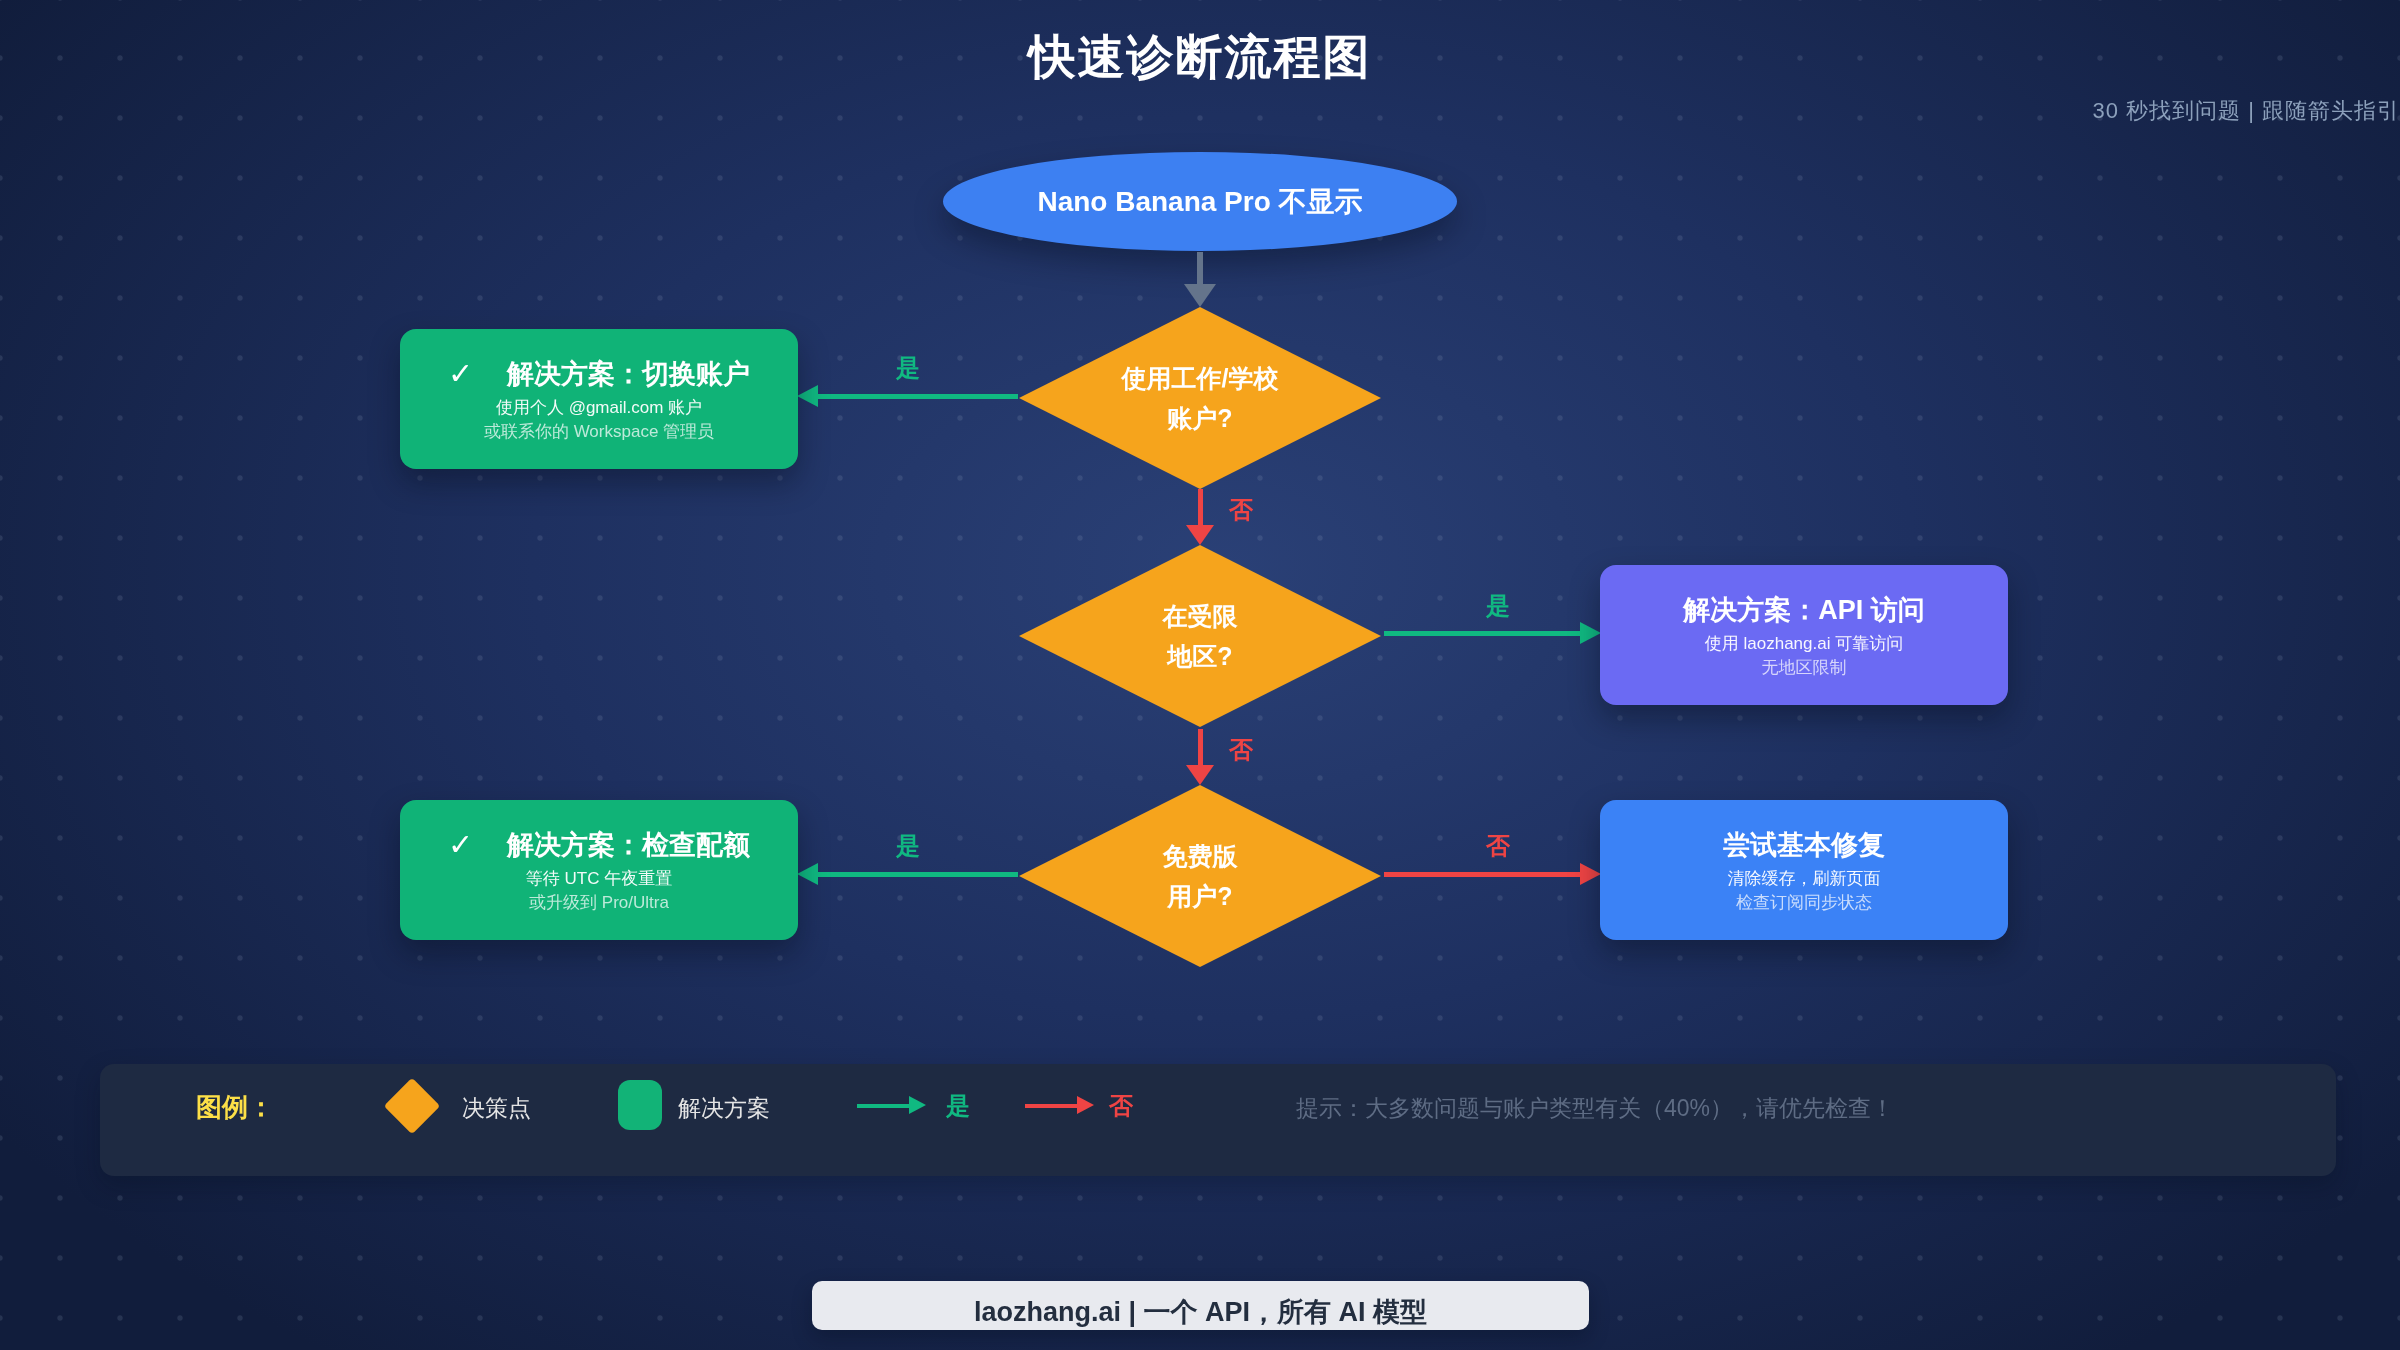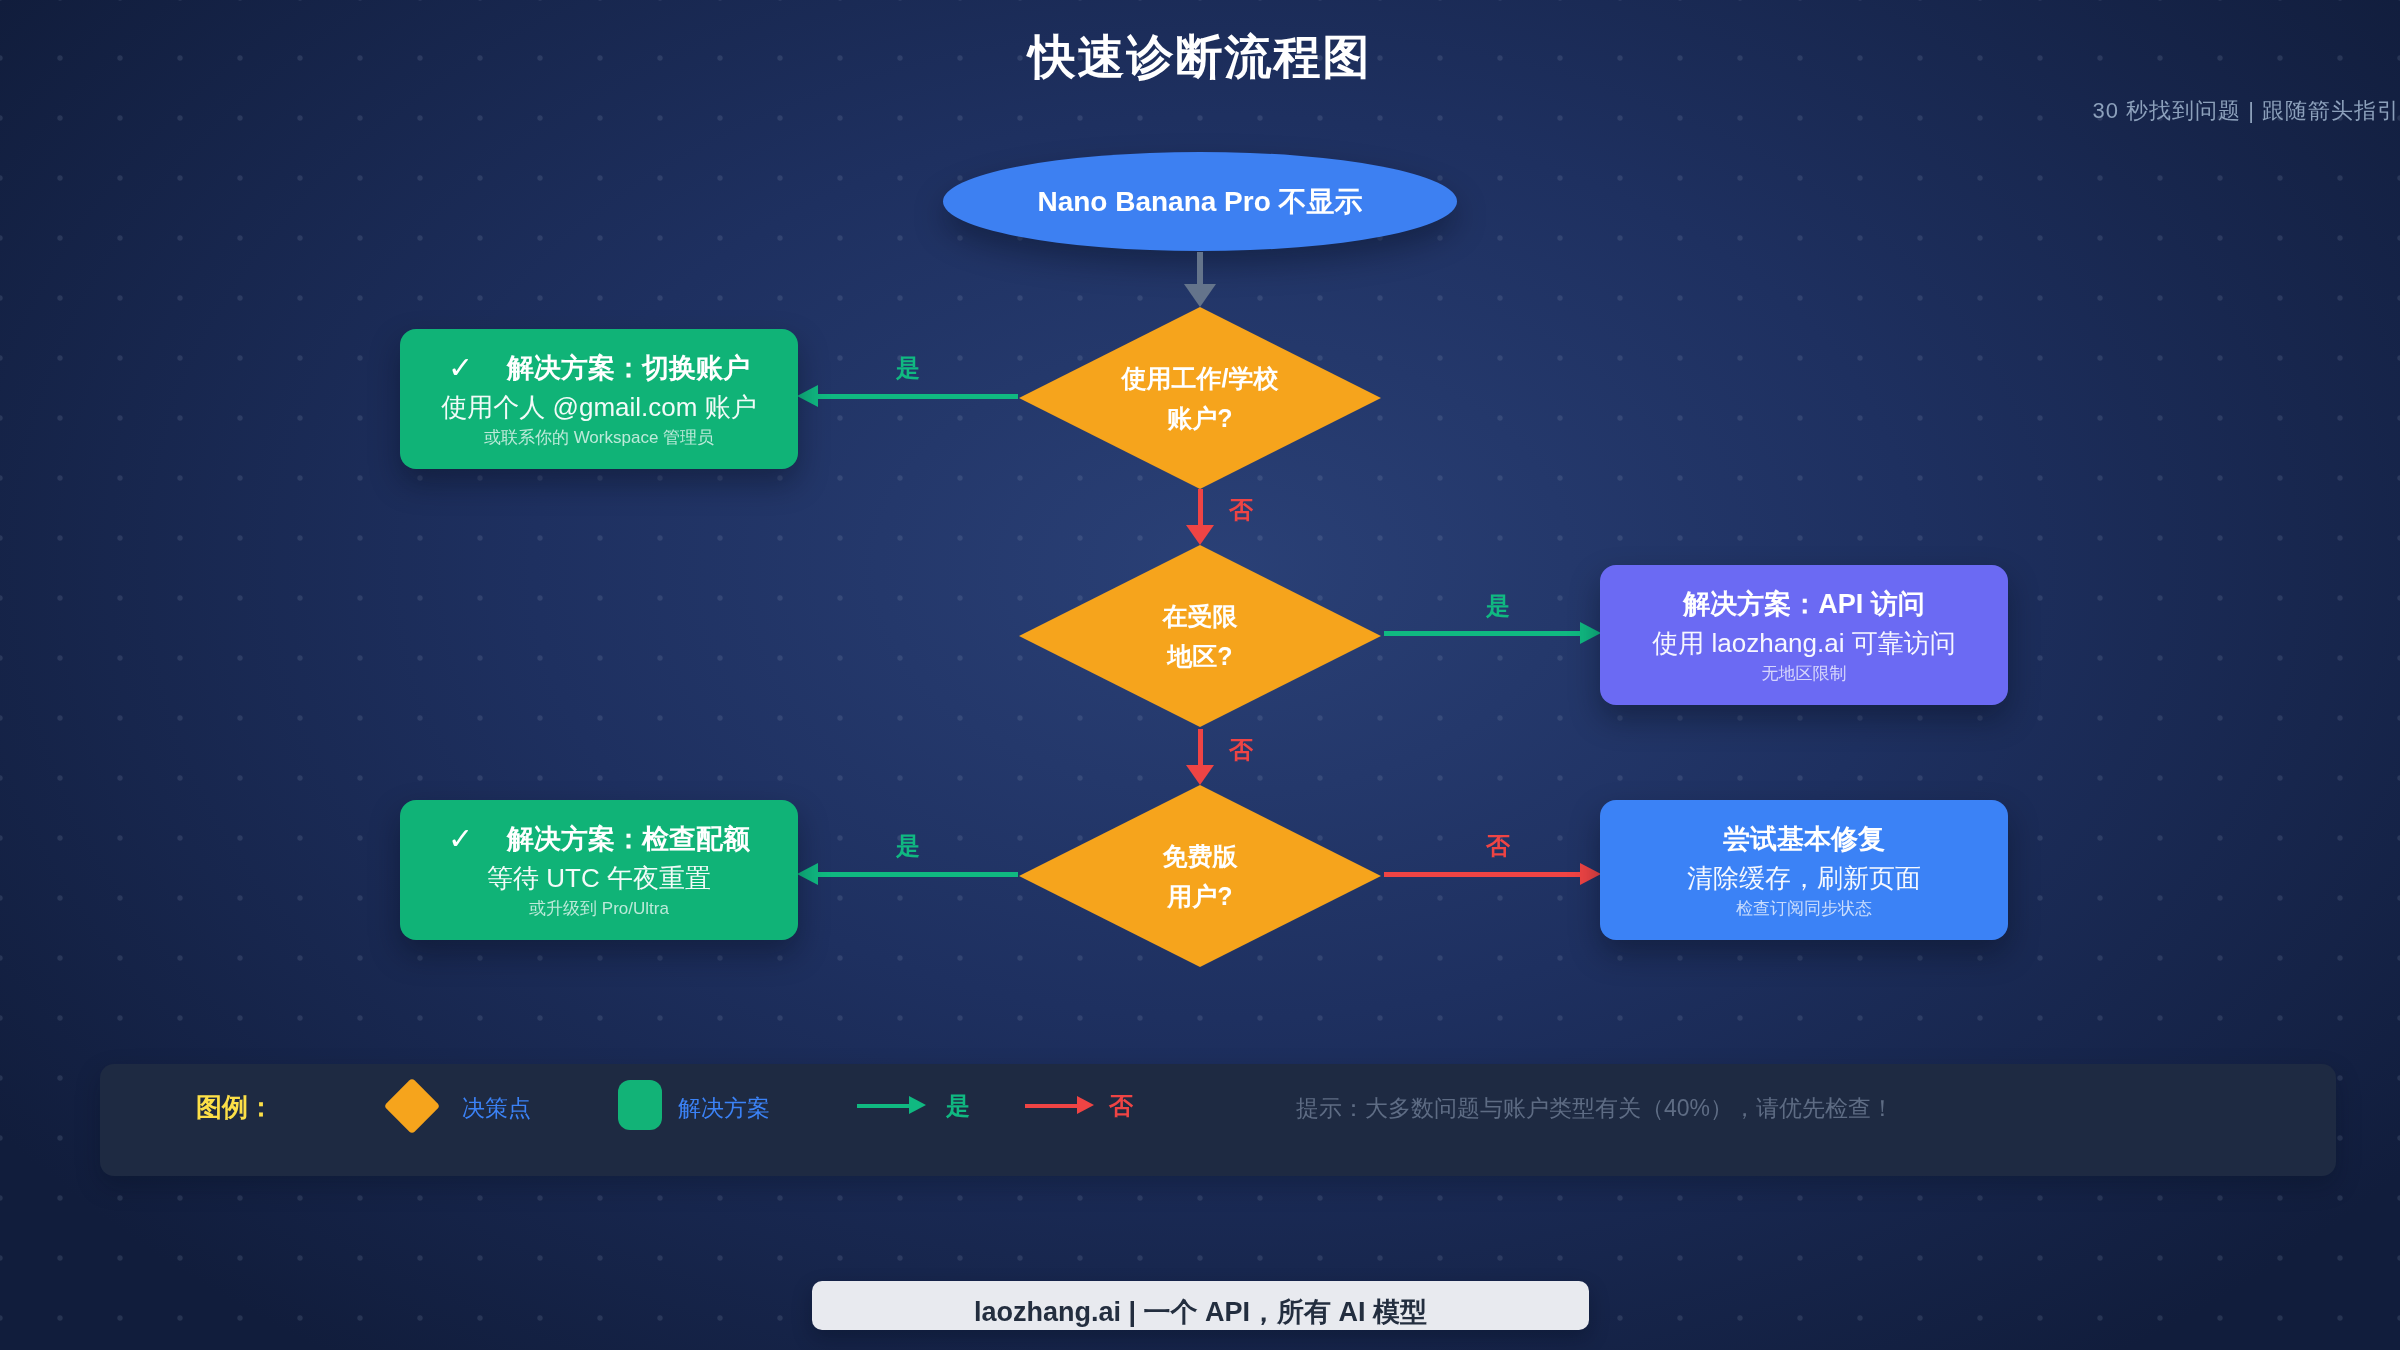--- a/index.html
+++ b/index.html
@@ -51,42 +51,42 @@
     color:#fff; text-align:center;
     box-shadow:0 14px 30px rgba(4,10,24,.38);
   }
   .sol-green1 { left:400px; top:329px; background:#10b377; }
   .sol-green2 { left:400px; top:800px; background:#10b377; }
   .sol-purple { left:1600px; top:565px; width:408px; background:#6b6af3; }
   .sol-blue   { left:1600px; top:800px; width:408px; background:#3b82f6; }
   .sol-title-row { display:flex; align-items:center; justify-content:center; }
   .check-glyph { font-size:30px; font-weight:bold; margin-right:34px; }
   .sol-title { font-size:27px; font-weight:bold; }
-  .sol-line1 { font-size:26px; margin-top:4px; color:rgba(255,255,255,.95); }
+  .sol-line1 { font-size:17px; margin-top:4px; color:rgba(255,255,255,.95); }
   .sol-line2 { font-size:17px; margin-top:1px; color:rgba(255,255,255,.72); }
   .line { position:absolute; }
   .gray-line { background:#64748b; }
   .green-line { background:#10b981; }
   .red-line { background:#ef4444; }
   .head { position:absolute; width:0; height:0; }
   .head-down-gray { border-left:16px solid transparent; border-right:16px solid transparent; border-top:23px solid #64748b; }
   .head-down-red  { border-left:14px solid transparent; border-right:14px solid transparent; border-top:20px solid #ef4444; }
   .head-left-green  { border-top:11px solid transparent; border-bottom:11px solid transparent; border-right:21px solid #10b981; }
   .head-right-green { border-top:11px solid transparent; border-bottom:11px solid transparent; border-left:21px solid #10b981; }
   .head-right-red   { border-top:11px solid transparent; border-bottom:11px solid transparent; border-left:21px solid #ef4444; }
   .edge-label { position:absolute; font-size:24px; font-weight:bold; }
   .lbl-yes { color:#10b981; }
   .lbl-no  { color:#ef4444; }
   .legend-bar {
     position:absolute; left:100px; top:1064px; width:2236px; height:112px;
     background:#1e2a42; border-radius:14px;
     box-shadow:0 10px 24px rgba(4,10,24,.25);
   }
   .legend-label { position:absolute; left:96px; top:26px; font-size:26px; font-weight:bold; color:#fde047; }
-  .legend-text { position:absolute; top:29px; font-size:23px; color:#3b82f6; }
+  .legend-text { position:absolute; top:29px; font-size:23px; color:#e5e5e5; }
   .legend-diamond {
     position:absolute; left:292px; top:22px; width:40px; height:40px;
     background:#f6a41c; transform:rotate(45deg); border-radius:4px;
   }
   .legend-square {
     position:absolute; left:518px; top:16px; width:44px; height:50px;
     background:#12b377; border-radius:12px;
   }
   .legend-line { position:absolute; top:40px; width:52px; height:4px; }
   .legend-head { position:absolute; top:32px; width:0; height:0;

